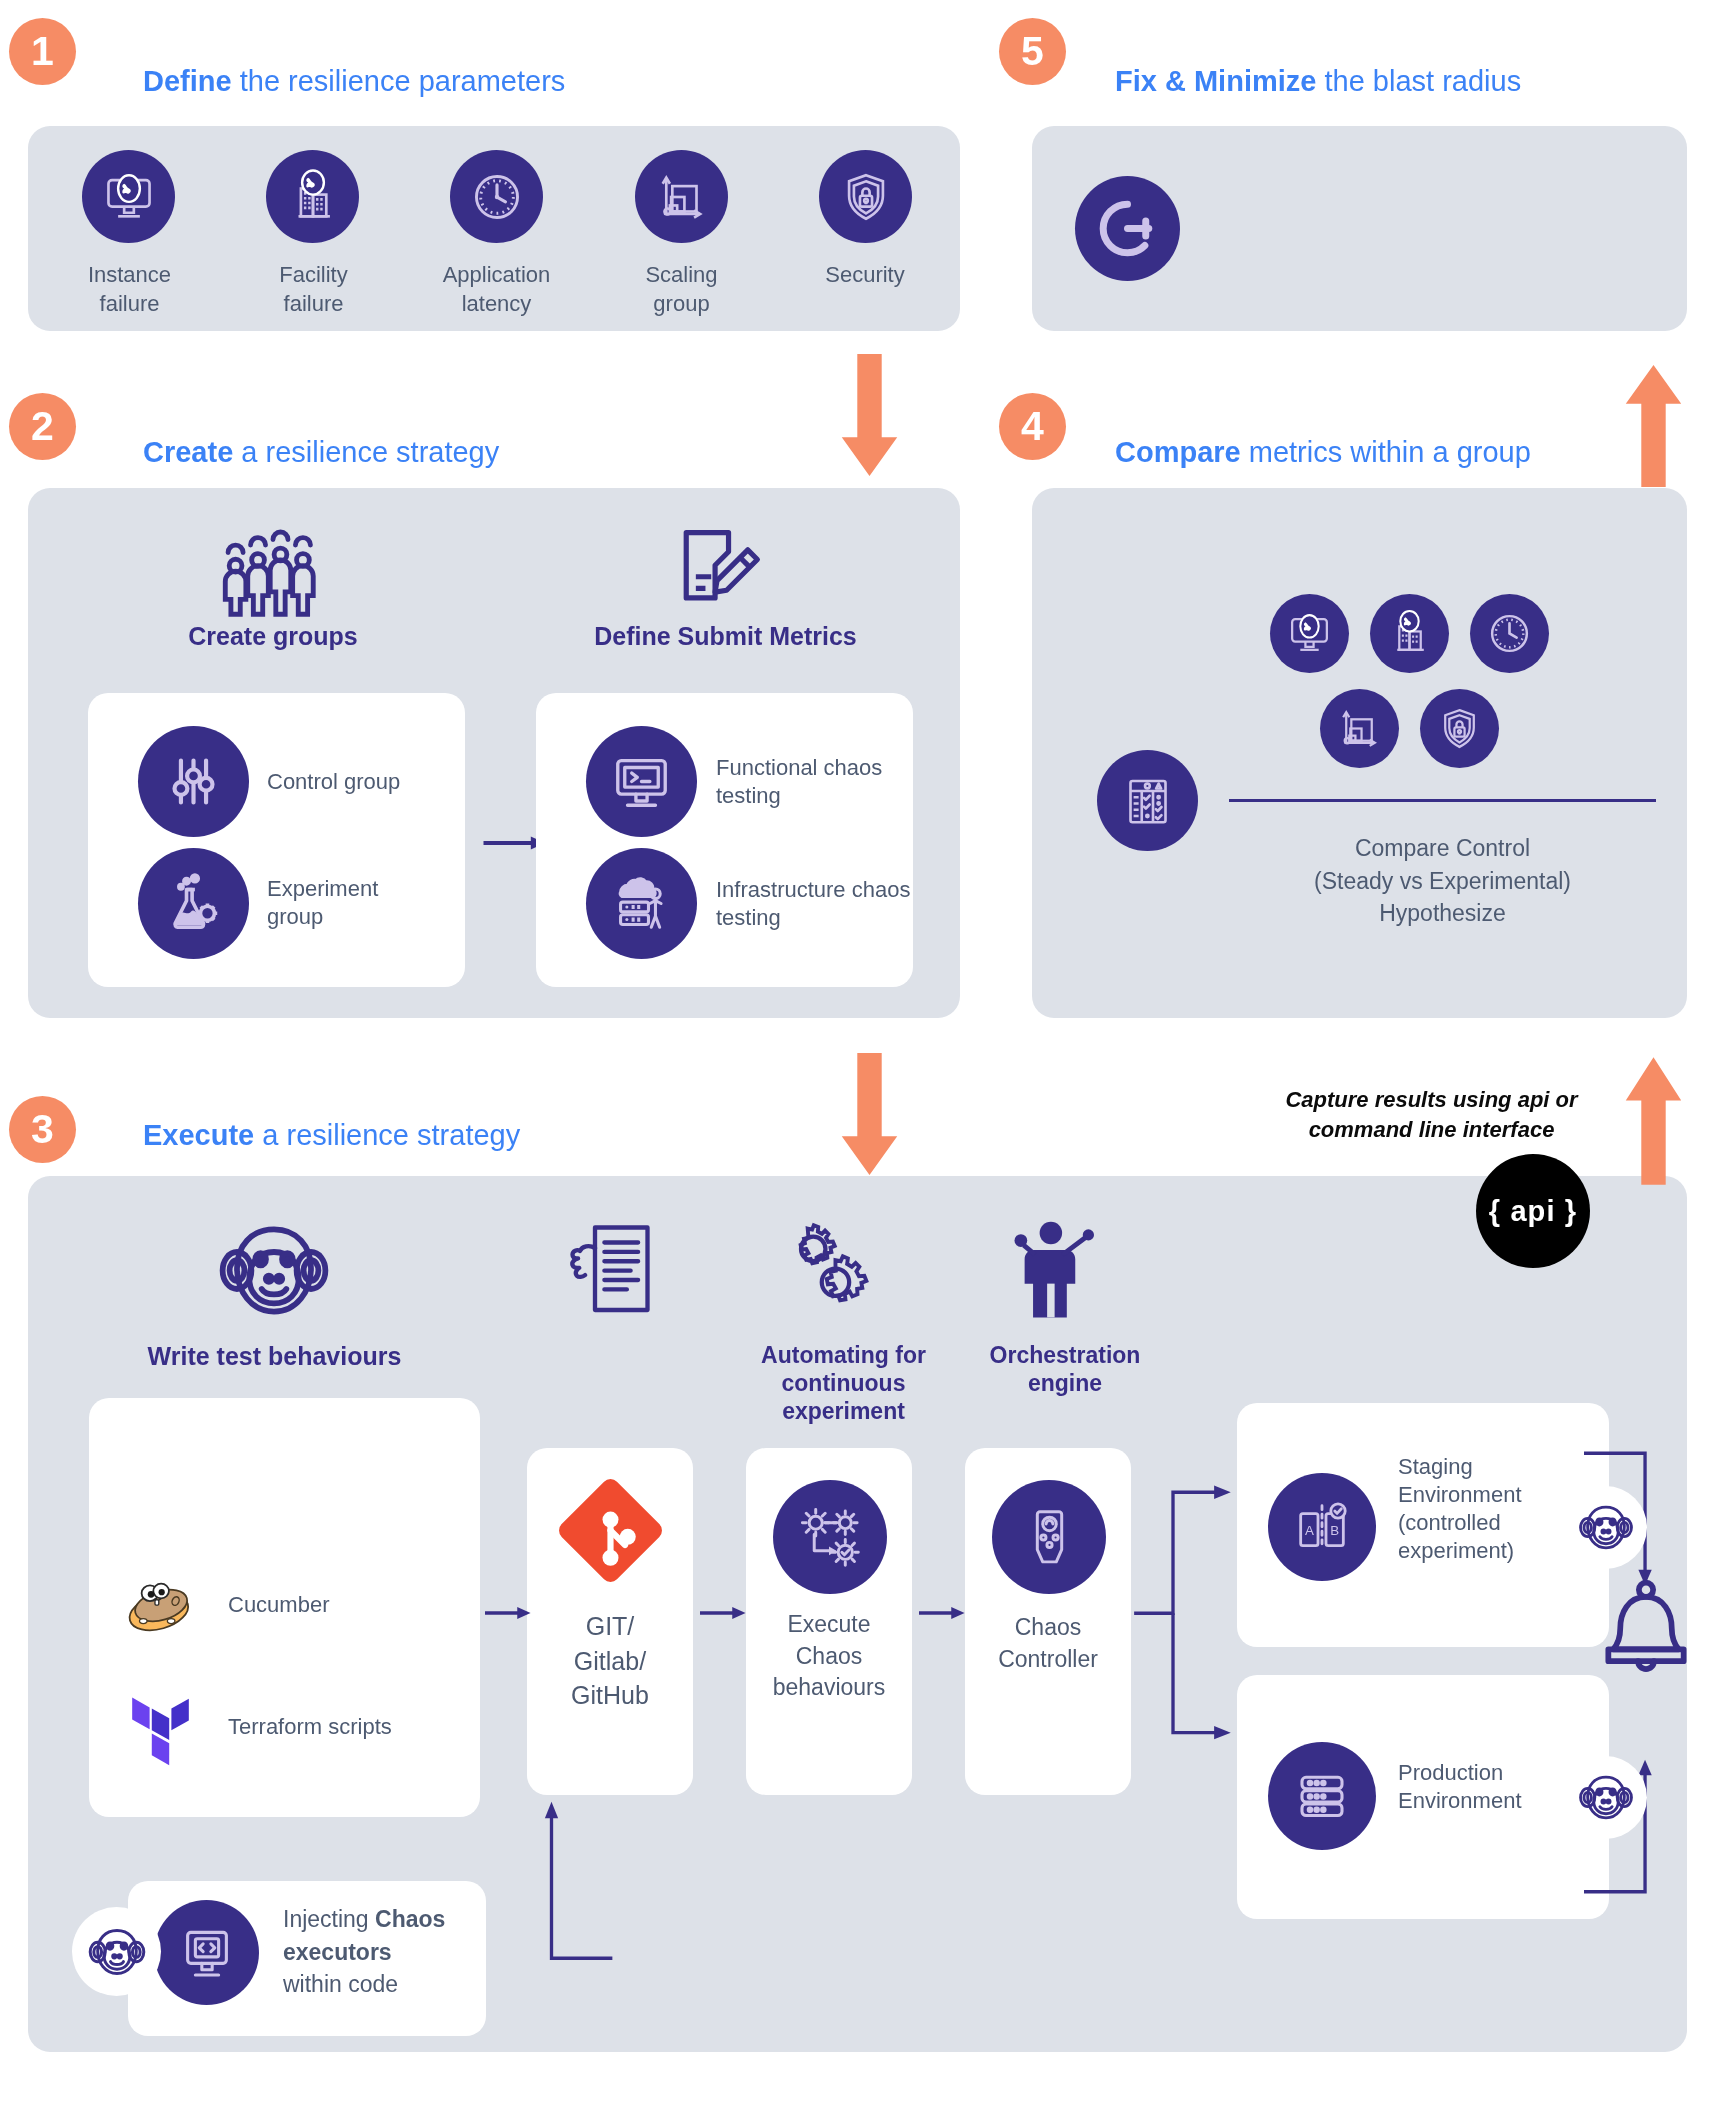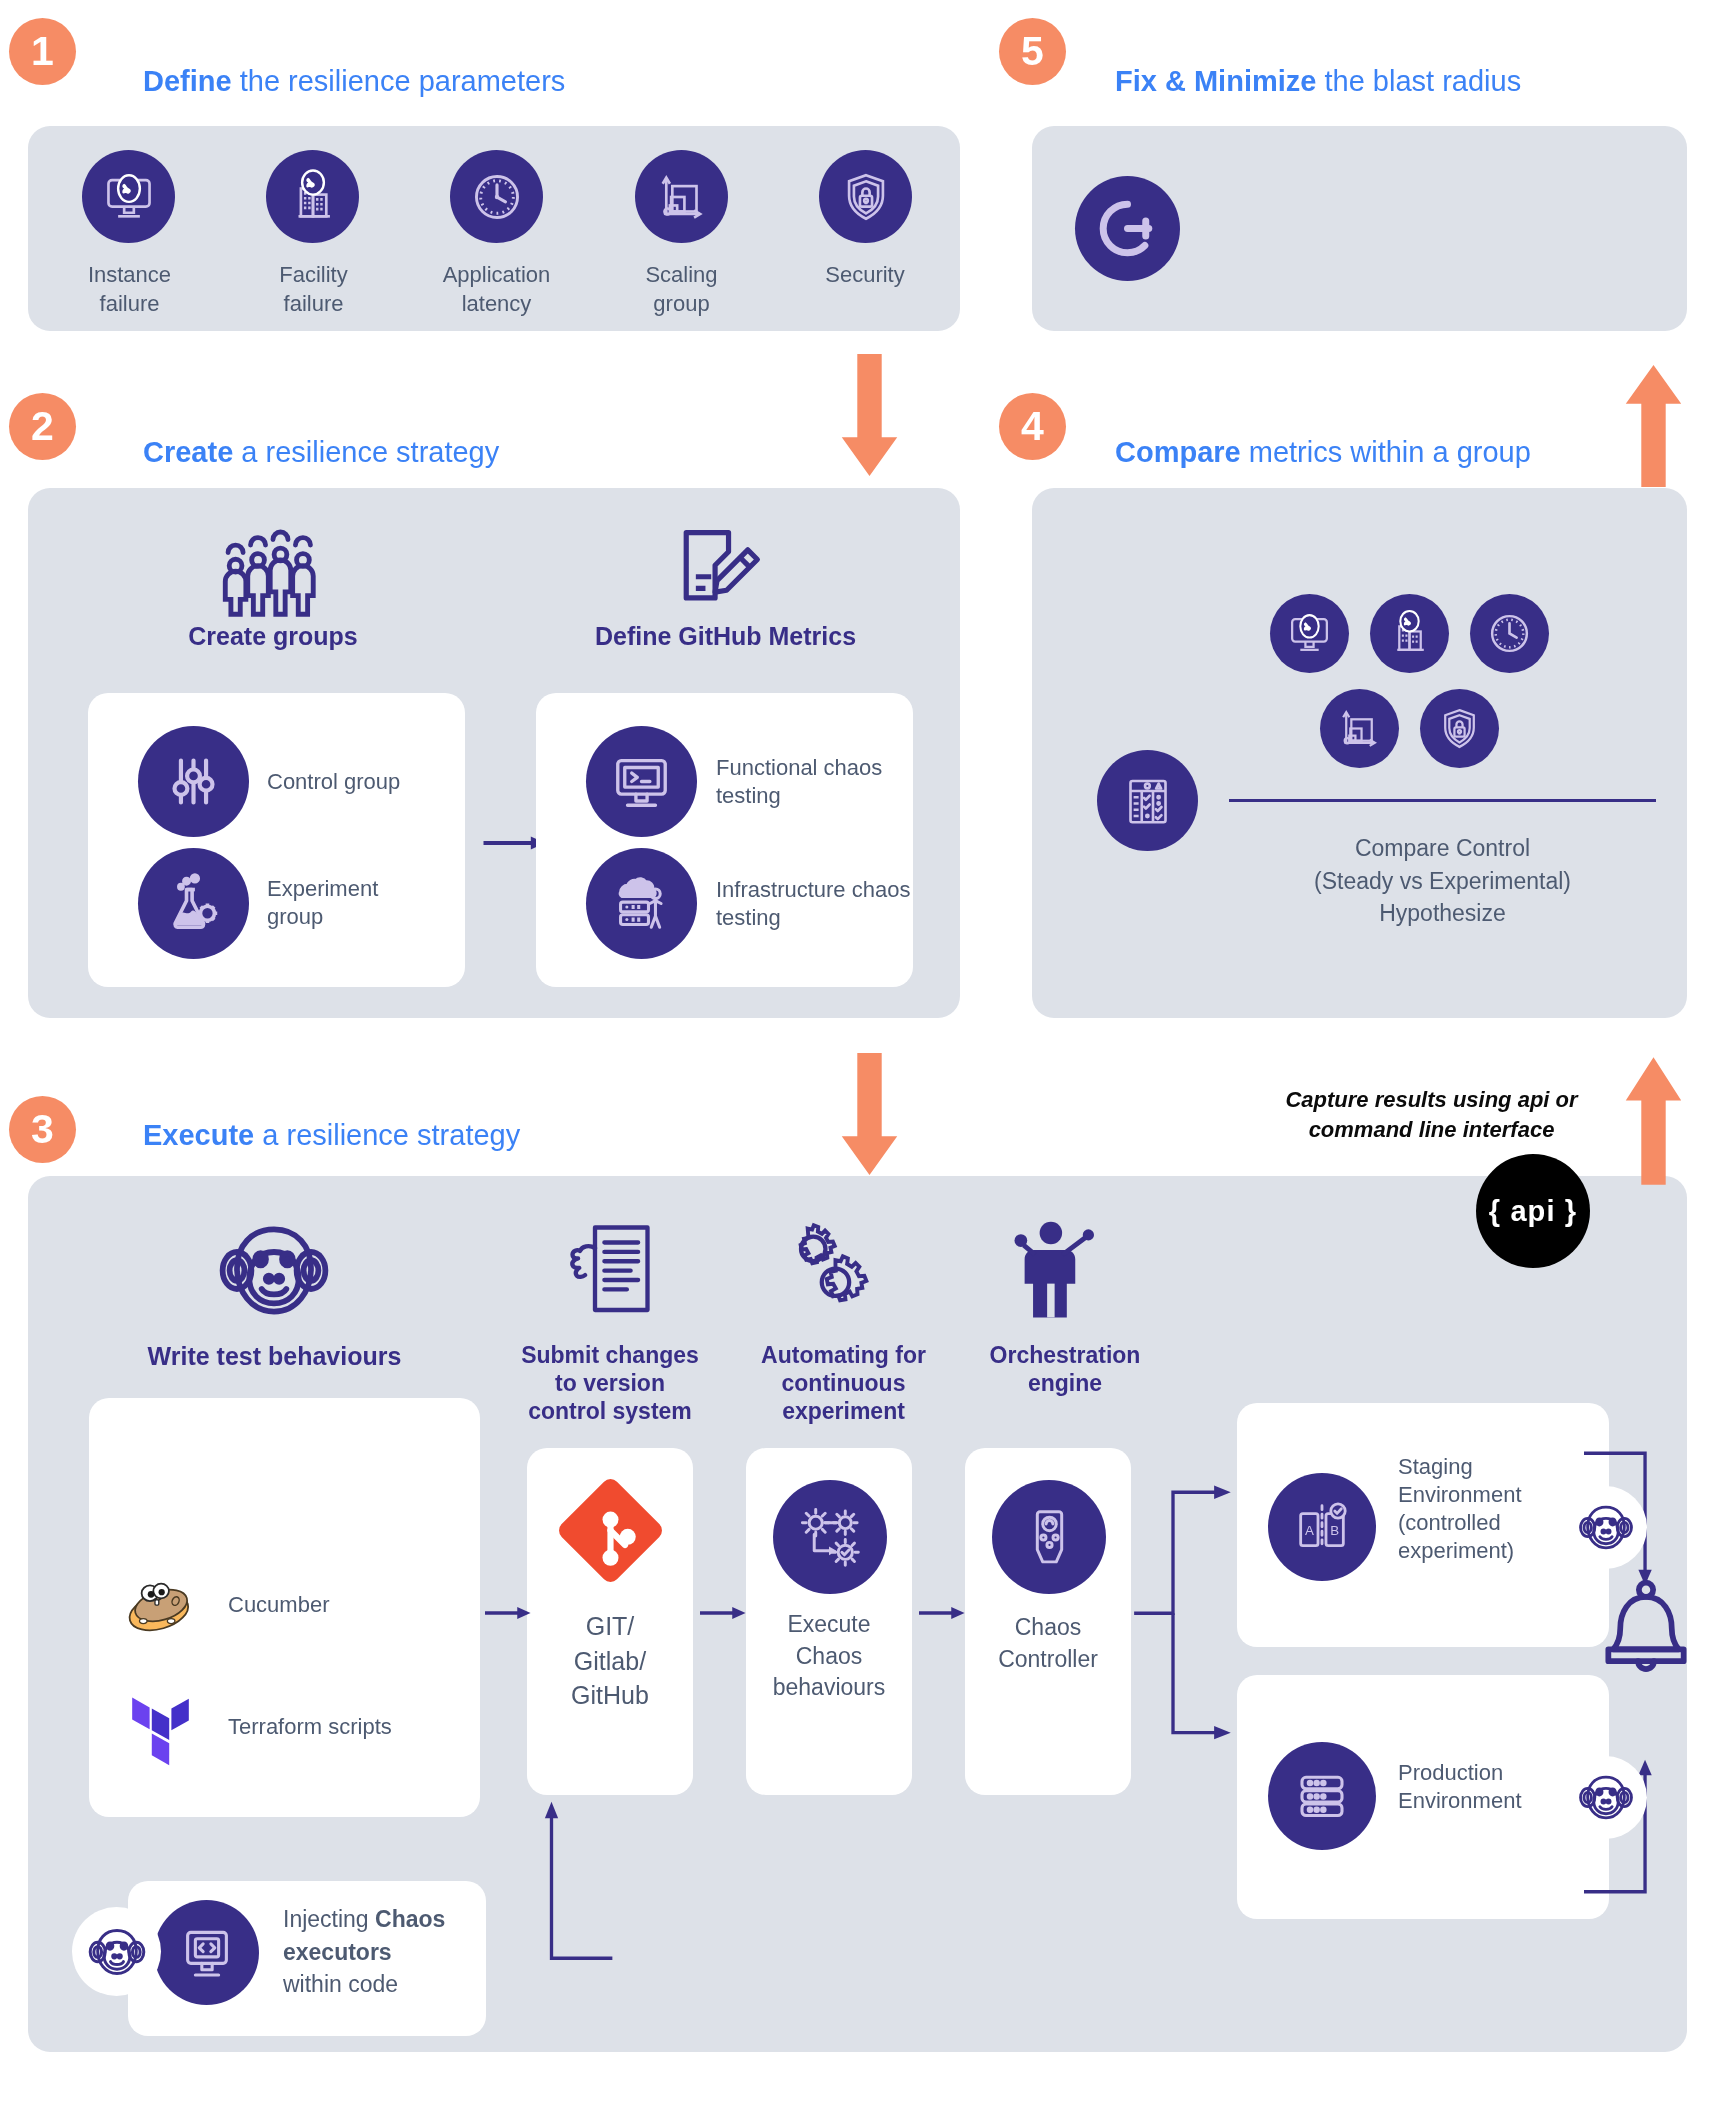--- a/index.html
+++ b/index.html
@@ -243,21 +243,21 @@
   <div class="grp-head" style="left:126px; top:621px; width:294px;">Create groups</div>
 
   <div style="position:absolute; left:670px; top:521px;">
     <svg width="94" height="100" viewBox="0 0 48 52" fill="none" stroke="#382e87" stroke-width="2.7" stroke-linejoin="round">
       <path d="M8 6h22v10l-7 7v17H8z" stroke-linecap="round"></path>
       <path d="M13 29h8M13 35h5"></path>
       <path d="M24 31l16-16 5 5-16 16-6 1z" stroke-linecap="round"></path>
       <path d="M36 19l5 5"></path>
     </svg>
   </div>
-  <div class="grp-head" style="left:559px; top:621px; width:333px;">Define GitHub Metrics</div>
+  <div class="grp-head" style="left:559px; top:621px; width:333px;">Define Submit Metrics</div>
 
   <div class="card" style="left:88px; top:693px; width:377px; height:294px;"></div>
   <div class="pcircle" style="position:absolute; left:138px; top:726px; width:111px; height:111px;">
     <svg width="67" height="67" viewBox="0 0 48 48" fill="none" stroke="#cdc3ea" stroke-width="3" stroke-linecap="round">
       <path d="M15 9v30M24 9v30M33 9v30"></path>
       <circle cx="15" cy="29" r="4.6" fill="#382e87"></circle>
       <circle cx="24" cy="20" r="4.6" fill="#382e87"></circle>
       <circle cx="33" cy="26" r="4.6" fill="#382e87"></circle>
     </svg>
   </div>
@@ -470,23 +470,20 @@
     <span class="lbl" style="margin-left:27px;">Terraform scripts</span>
   </div>
 
   <div style="position:absolute; left:563px; top:1220px;">
     <svg width="94" height="105" viewBox="0 0 50 56" fill="none" stroke="#382e87" stroke-width="2.3" stroke-linejoin="round">
       <rect x="17" y="4" width="28" height="44"></rect>
       <path d="M22 12h18M22 17h18M22 22h18M22 27h14M22 32h18M22 37h12" stroke-linecap="round"></path>
       <path d="M17 15c-3-2-7-1-8 1.5-1.5-1-4 0-4 2 0 1.5 1.5 2 3 2-2 .5-3.5 2-3 3.5.4 1.3 2 1.8 3.6 1.5-1.8 1.2-2.4 3-1.3 4.2 1 1 3 .8 4.4-.3" stroke-linecap="round"></path>
     </svg>
   </div>
-  <div class="sub-head" style="left:488px; top:1341px; width:244px; white-space:pre-line;">Submit changes
-to version
-control system</div>
   <div class="card" style="left:527px; top:1448px; width:166px; height:347px;"></div>
   <div style="position:absolute; left:556px; top:1476px;">
     <svg width="109" height="109" viewBox="0 0 60 60">
       <rect x="8.5" y="8.5" width="43" height="43" rx="5" transform="rotate(45 30 30)" fill="#f04b2f"></rect>
       <g stroke="#ffffff" stroke-width="3.4" fill="none" stroke-linecap="round">
         <path d="M30 45V26"></path>
           <path d="M30 30l8 8"></path>
       </g>
       <circle cx="30" cy="45" r="4.4" fill="#ffffff"></circle>
       <circle cx="30" cy="24" r="4.4" fill="#ffffff"></circle>

